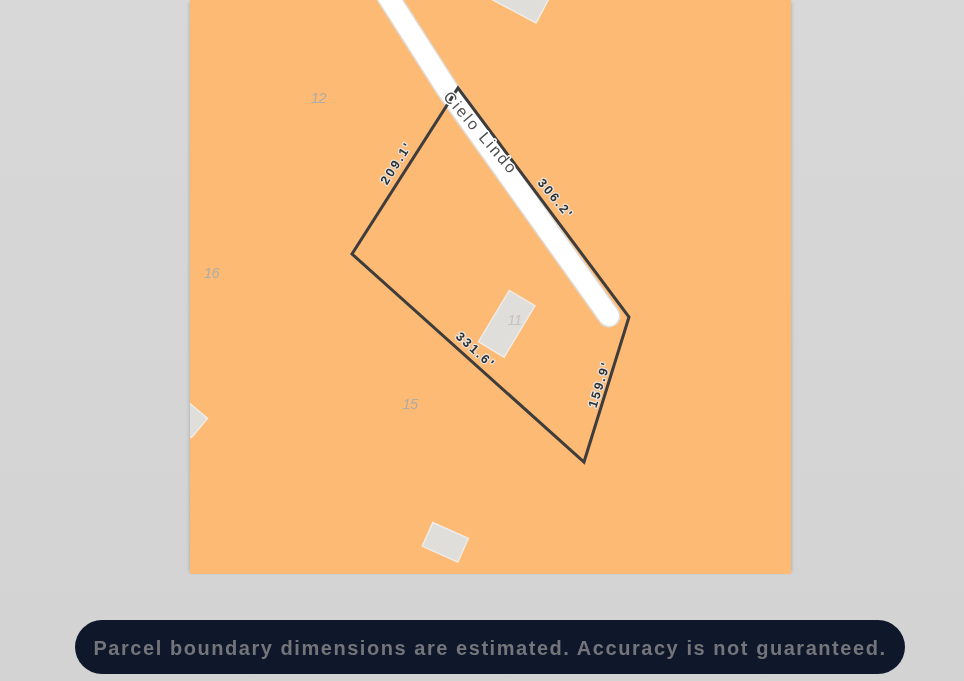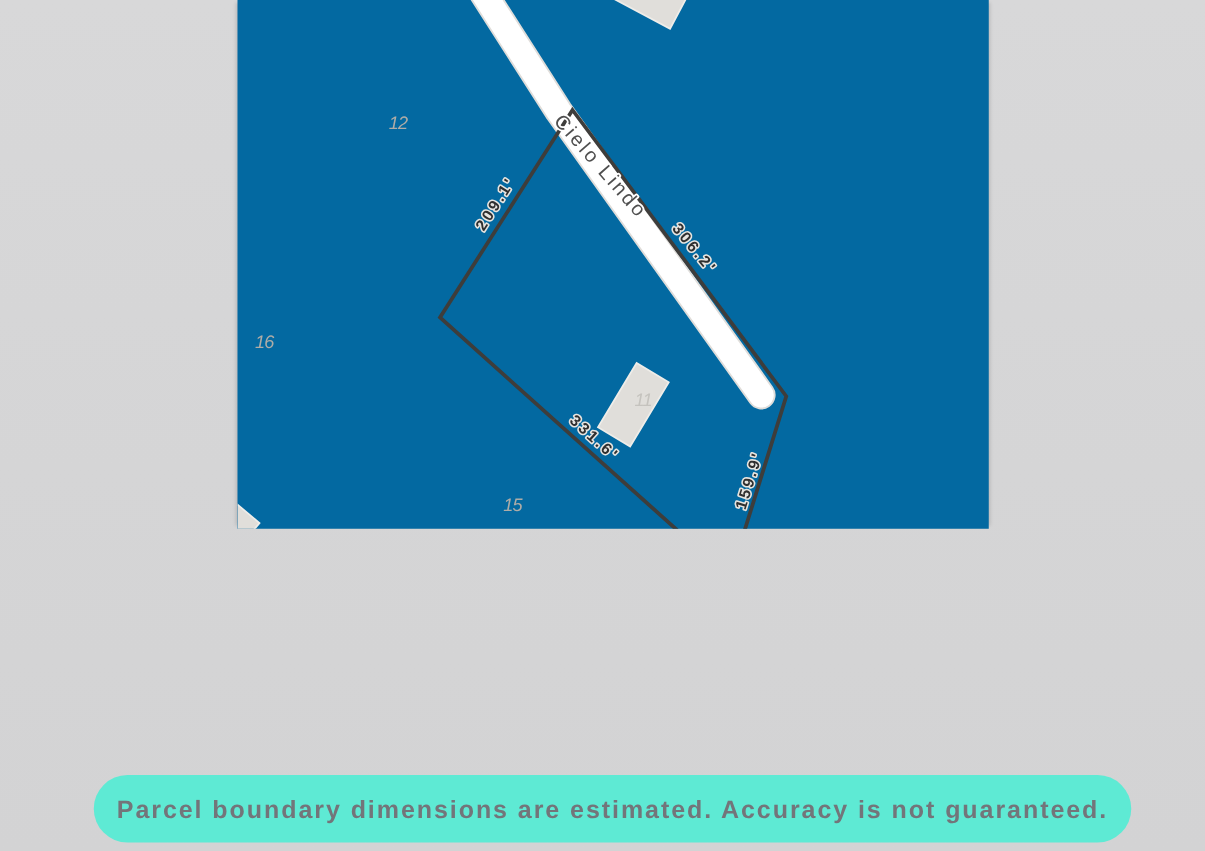--- a/index.html
+++ b/index.html
@@ -1,18 +1,18 @@
 <!DOCTYPE html>
 <html><head>
 <meta charset="utf-8">
 <style>
   html,body{margin:0;padding:0;}
   body{width:964px;height:681px;background:linear-gradient(#d8d8d9 0%,#d5d5d6 55%,#d3d3d4 100%);font-family:"Liberation Sans",sans-serif;overflow:hidden;position:relative;}
-  #map{position:absolute;left:190px;top:0;width:601px;height:423px;background:#0369a1;overflow:hidden;box-shadow:-3px 0 3px -2px rgba(0,0,0,0.15),3px 0 3px -2px rgba(0,0,0,0.15);}
-  #pill{position:absolute;left:75px;top:620px;width:830px;height:54px;border-radius:27px;background:#5eead4;
+  #map{position:absolute;left:190px;top:0;width:601px;height:574px;background:#fdba74;overflow:hidden;box-shadow:-3px 0 3px -2px rgba(0,0,0,0.15),3px 0 3px -2px rgba(0,0,0,0.15);}
+  #pill{position:absolute;left:75px;top:620px;width:830px;height:54px;border-radius:27px;background:#0f172a;
         display:flex;align-items:center;justify-content:center;}
   #pill span{font-size:20px;color:#73757a;font-weight:700;letter-spacing:1.55px;white-space:nowrap;}
 </style>
 </head>
 <body>
 <div id="map">
 <svg width="601" height="574" viewBox="0 0 601 574" xmlns="http://www.w3.org/2000/svg">
   <g transform="translate(-190,0)">
 
     <g fill="#e0deda" stroke="#efede9" stroke-width="1.4">

